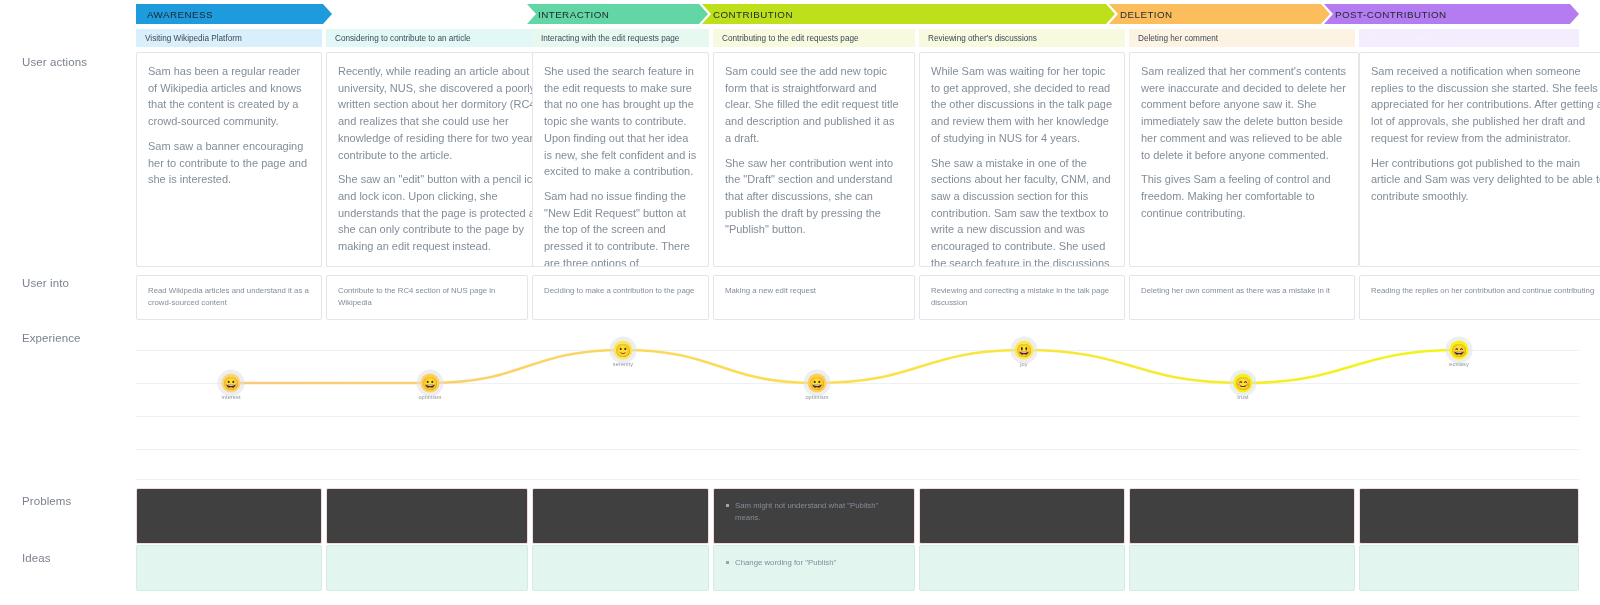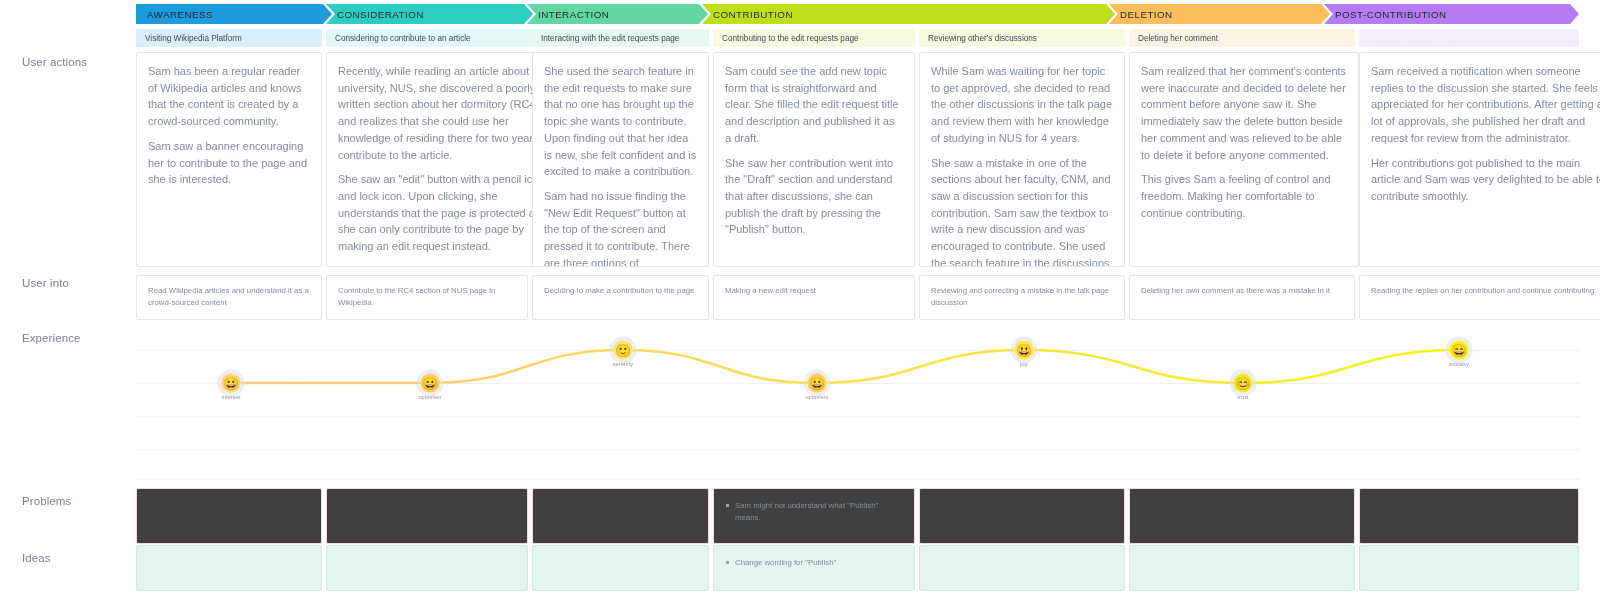--- a/index.html
+++ b/index.html
@@ -147,23 +147,20 @@
 
   <div class="row-label" style="top:56px">User actions</div>
   <div class="row-label" style="top:277px">User into</div>
   <div class="row-label" style="top:332px">Experience</div>
   <div class="row-label" style="top:495px">Problems</div>
   <div class="row-label" style="top:552px">Ideas</div>
 
   <div class="headers" id="headers">
       <div class="chev first" style="left: 0px; width: 196px; background: rgb(30, 155, 221);">
         <span>AWARENESS</span>
-      </div>
-      <div class="chev" style="left: 190px; width: 207px; background: rgb(46, 203, 192);">
-        <span>CONSIDERATION</span>
       </div>
       <div class="chev" style="left: 391px; width: 181px; background: rgb(98, 214, 164);">
         <span>INTERACTION</span>
       </div>
       <div class="chev" style="left: 566px; width: 413px; background: rgb(189, 224, 26);">
         <span>CONTRIBUTION</span>
       </div>
       <div class="chev" style="left: 973px; width: 221px; background: rgb(252, 190, 92);">
         <span>DELETION</span>
       </div>

